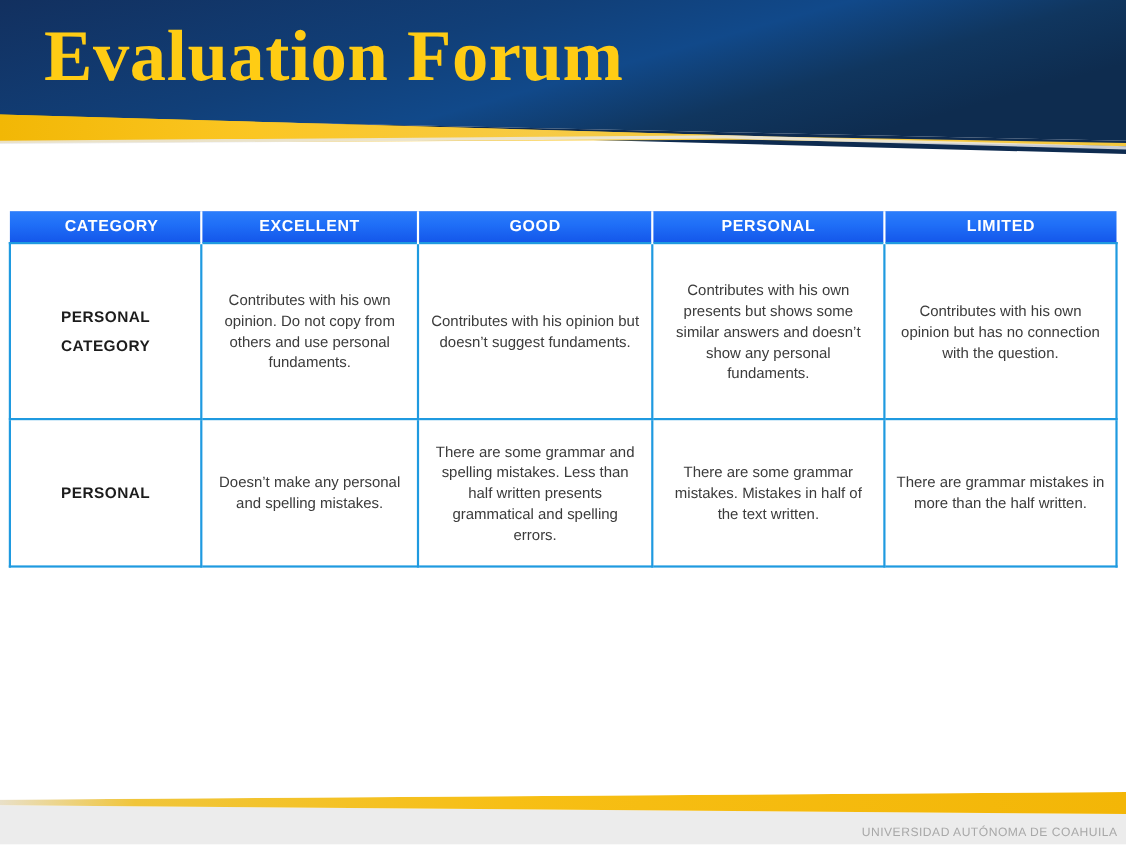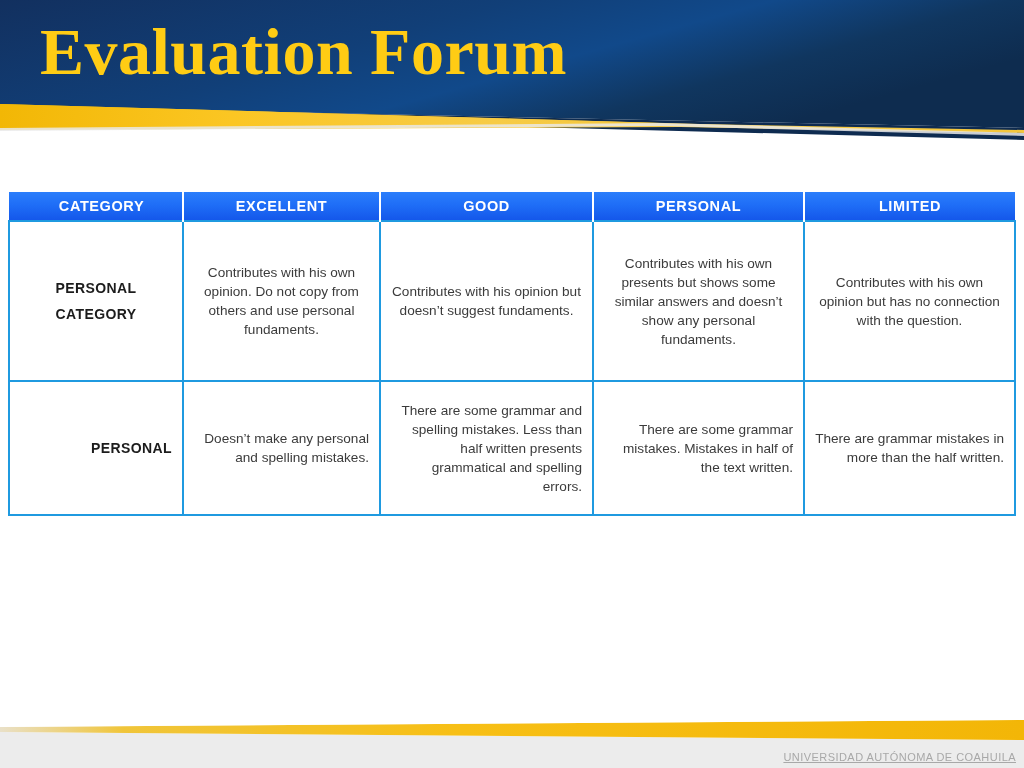--- a/index.html
+++ b/index.html
@@ -84,21 +84,21 @@
     background: #ffffff;
     color: #3b3b3b;
     font-family: "Liberation Sans", sans-serif;
     font-size: 13.6px;
     line-height: 19px;
     text-align: center;
     vertical-align: middle;
     padding: 8px 10px;
   }
   .rubric-table tr.row-personal td { height: 142px; }
-  .rubric-table tr.row-grammar td { height: 116px; text-align: right; }
+  .rubric-table tr.row-grammar td { height: 116px; }
 
   .rubric-table td.cat-cell {
     font-weight: bold;
     font-size: 14px;
     color: #1c1c1c;
     letter-spacing: 0.4px;
     line-height: 26px;
   }
 
   
@@ -120,21 +120,20 @@
   .footer-text {
     position: absolute;
     right: 8px;
     bottom: 5px;
     font-family: "Liberation Sans", sans-serif;
     font-size: 11px;
     letter-spacing: 0.45px;
     color: #a8a8a8;
     white-space: nowrap;
     z-index: 3;
-    text-decoration: underline;
   }
 </style>
 </head>
 <body>
 
 <div class="header">
   <svg class="header-bg" viewBox="0 0 1024 140" preserveAspectRatio="none">
     <defs>
       <linearGradient id="navyGrad" x1="0" y1="0" x2="1" y2="0.45">
         <stop offset="0%" stop-color="#12305f"></stop>

